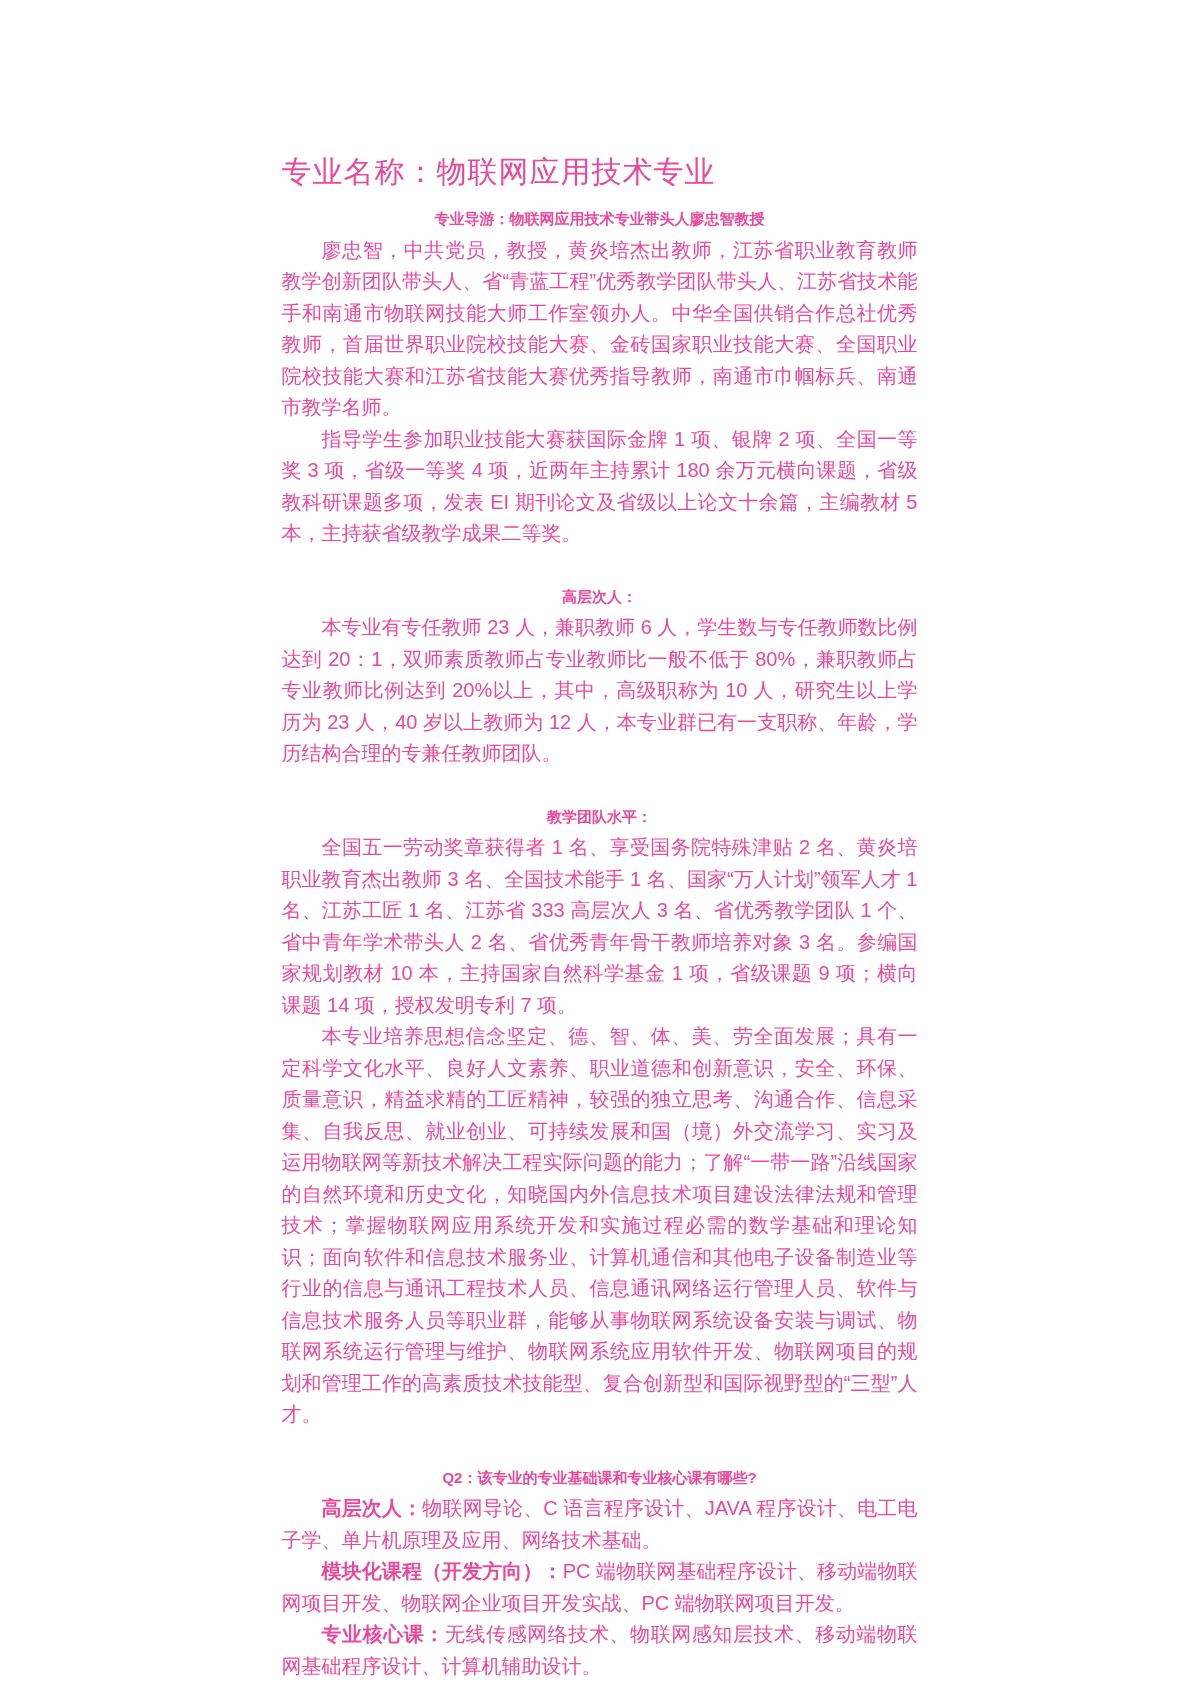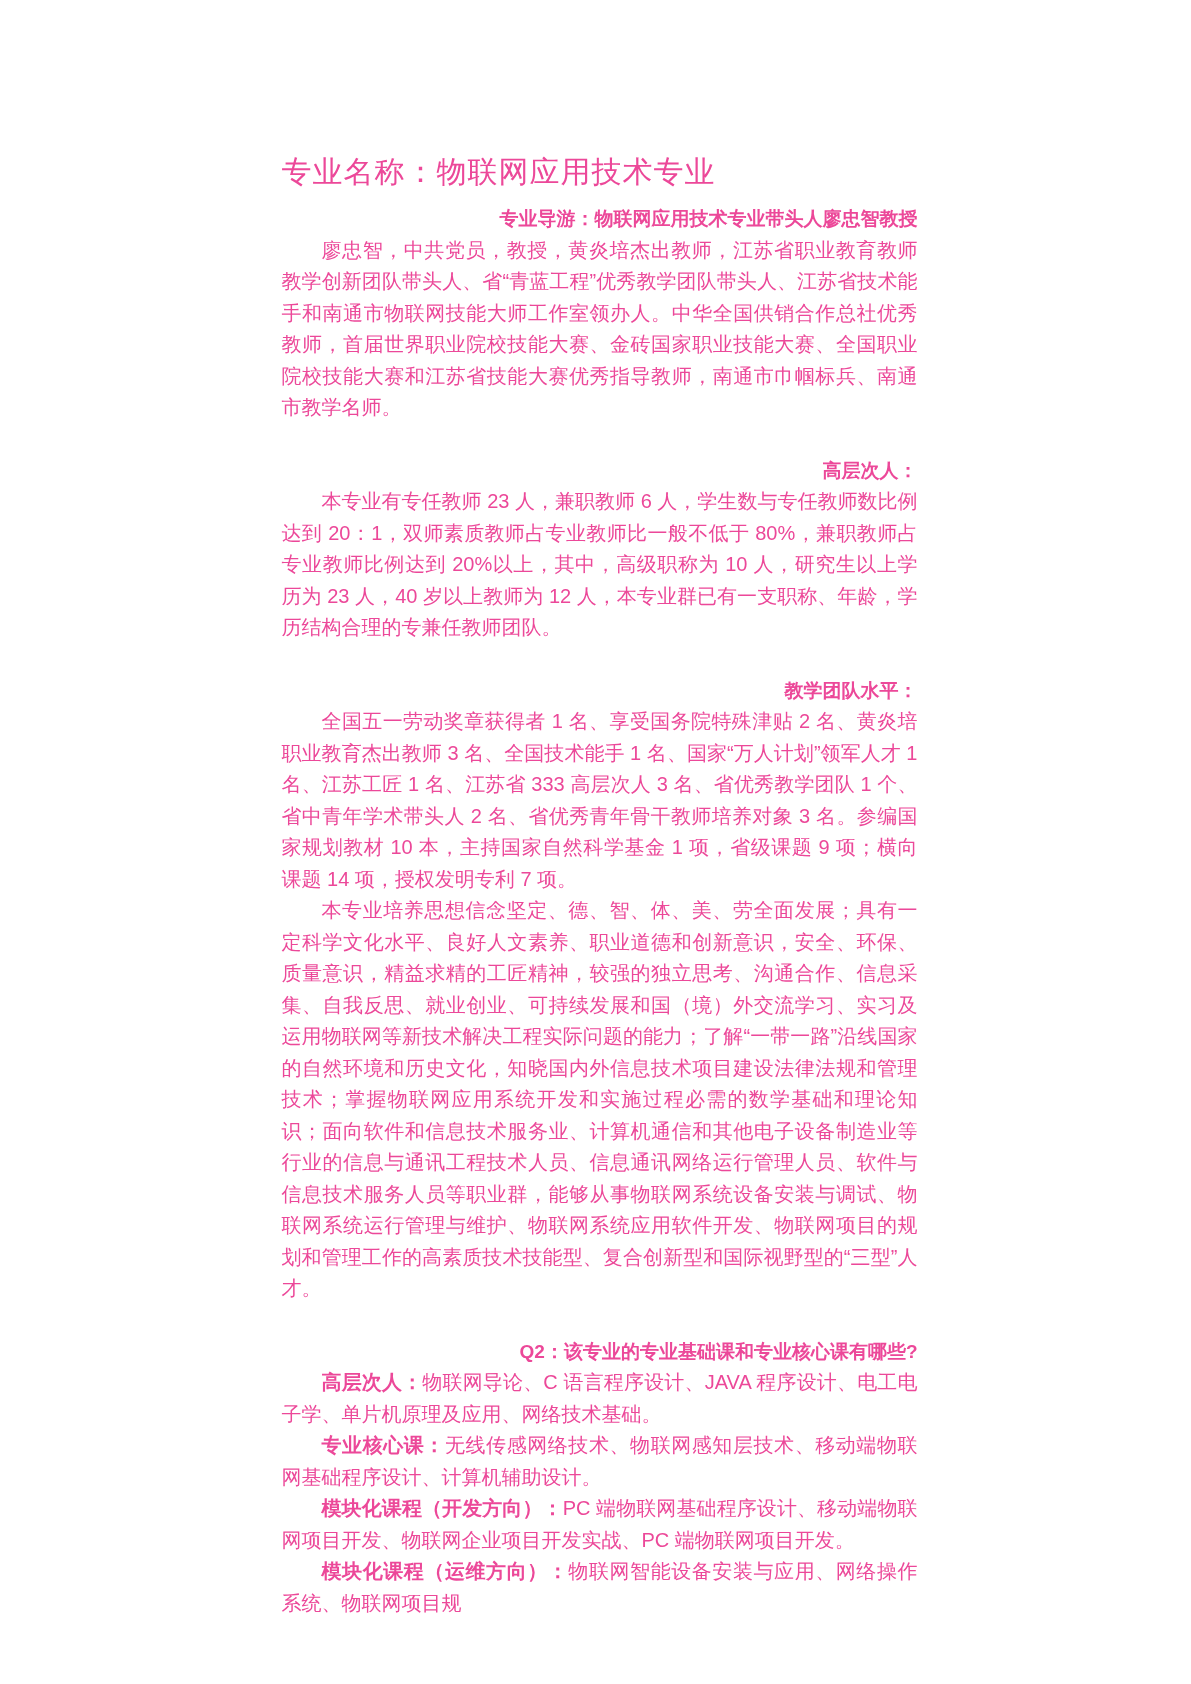--- a/index.html
+++ b/index.html
@@ -17,24 +17,24 @@
   }
   .doc-title {
     font-size: 30px;
     font-weight: 400;
     line-height: 44px;
     letter-spacing: 1px;
     margin-bottom: 9px;
     white-space: nowrap;
   }
   .heading {
-    font-size: 19px;
+    font-size: 15px;
     font-weight: 700;
     line-height: 31.5px;
-    text-align: right;
+    text-align: center;
   }
   .section { margin-top: 31px; }
   .para {
     font-size: 20px;
     font-weight: 400;
     line-height: 31.5px;
     text-indent: 2em;
     text-align: justify;
     text-justify: inter-ideograph;
   }
@@ -42,40 +42,41 @@
 </style>
 </head>
 <body>
 
 <div class="page">
 
   <div class="doc-title">专业名称：物联网应用技术专业</div>
 
   <div class="heading">专业导游：物联网应用技术专业带头人廖忠智教授</div>
   <p class="para">廖忠智，中共党员，教授，黄炎培杰出教师，江苏省职业教育教师教学创新团队带头人、省“青蓝工程”优秀教学团队带头人、江苏省技术能手和南通市物联网技能大师工作室领办人。中华全国供销合作总社优秀教师，首届世界职业院校技能大赛、金砖国家职业技能大赛、全国职业院校技能大赛和江苏省技能大赛优秀指导教师，南通市巾帼标兵、南通市教学名师。</p>
+  <p class="para">指导学生参加职业技能大赛获国际金牌 1 项、银牌 2 项、全国一等奖 3 项，省级一等奖 4 项，近两年主持累计 180 余万元横向课题，省级教科研课题多项，发表 EI 期刊论文及省级以上论文十余篇，主编教材 5 本，主持获省级教学成果二等奖。</p>
 
   <div class="heading section">高层次人：</div>
   <p class="para">本专业有专任教师 23 人，兼职教师 6 人，学生数与专任教师数比例达到 20：1，双师素质教师占专业教师比一般不低于 80%，兼职教师占专业教师比例达到 20%以上，其中，高级职称为 10 人，研究生以上学历为 23 人，40 岁以上教师为 12 人，本专业群已有一支职称、年龄，学历结构合理的专兼任教师团队。</p>
 
   <div class="heading section">教学团队水平：</div>
   <p class="para">全国五一劳动奖章获得者 1 名、享受国务院特殊津贴 2 名、黄炎培职业教育杰出教师 3 名、全国技术能手 1 名、国家“万人计划”领军人才 1 名、江苏工匠 1 名、江苏省 333 高层次人 3 名、省优秀教学团队 1 个、省中青年学术带头人 2 名、省优秀青年骨干教师培养对象 3 名。参编国家规划教材 10 本，主持国家自然科学基金 1 项，省级课题 9 项；横向课题 14 项，授权发明专利 7 项。</p>
 
   <p class="para">本专业培养思想信念坚定、德、智、体、美、劳全面发展；具有一定科学文化水平、良好人文素养、职业道德和创新意识，安全、环保、质量意识，精益求精的工匠精神，较强的独立思考、沟通合作、信息采集、自我反思、就业创业、可持续发展和国（境）外交流学习、实习及运用物联网等新技术解决工程实际问题的能力；了解“一带一路”沿线国家的自然环境和历史文化，知晓国内外信息技术项目建设法律法规和管理技术；掌握物联网应用系统开发和实施过程必需的数学基础和理论知识；面向软件和信息技术服务业、计算机通信和其他电子设备制造业等行业的信息与通讯工程技术人员、信息通讯网络运行管理人员、软件与信息技术服务人员等职业群，能够从事物联网系统设备安装与调试、物联网系统运行管理与维护、物联网系统应用软件开发、物联网项目的规划和管理工作的高素质技术技能型、复合创新型和国际视野型的“三型”人才。</p>
 
   <div class="heading section">Q2：该专业的专业基础课和专业核心课有哪些?</div>
 
   <p class="para">
     <b class="runin">高层次人：</b><span>物联网导论、C 语言程序设计、JAVA 程序设计、电工电子学、单片机原理及应用、网络技术基础。</span>
   </p>
 
   <p class="para">
-    <b class="runin">专业核心课：</b><span>无线传感网络技术、物联网感知层技术、移动端物联网基础程序设计、计算机辅助设计。</span>
+    <b class="runin">模块化课程（开发方向）：</b><span>PC 端物联网基础程序设计、移动端物联网项目开发、物联网企业项目开发实战、PC 端物联网项目开发。</span>
   </p>
 
   <p class="para">
-    <b class="runin">模块化课程（开发方向）：</b><span>PC 端物联网基础程序设计、移动端物联网项目开发、物联网企业项目开发实战、PC 端物联网项目开发。</span>
+    <b class="runin">专业核心课：</b><span>无线传感网络技术、物联网感知层技术、移动端物联网基础程序设计、计算机辅助设计。</span>
   </p>
 
   <p class="para">
     <b class="runin">模块化课程（运维方向）：</b><span>物联网智能设备安装与应用、网络操作系统、物联网项目规</span>
   </p>
 
 </div>
 
 </body></html>

